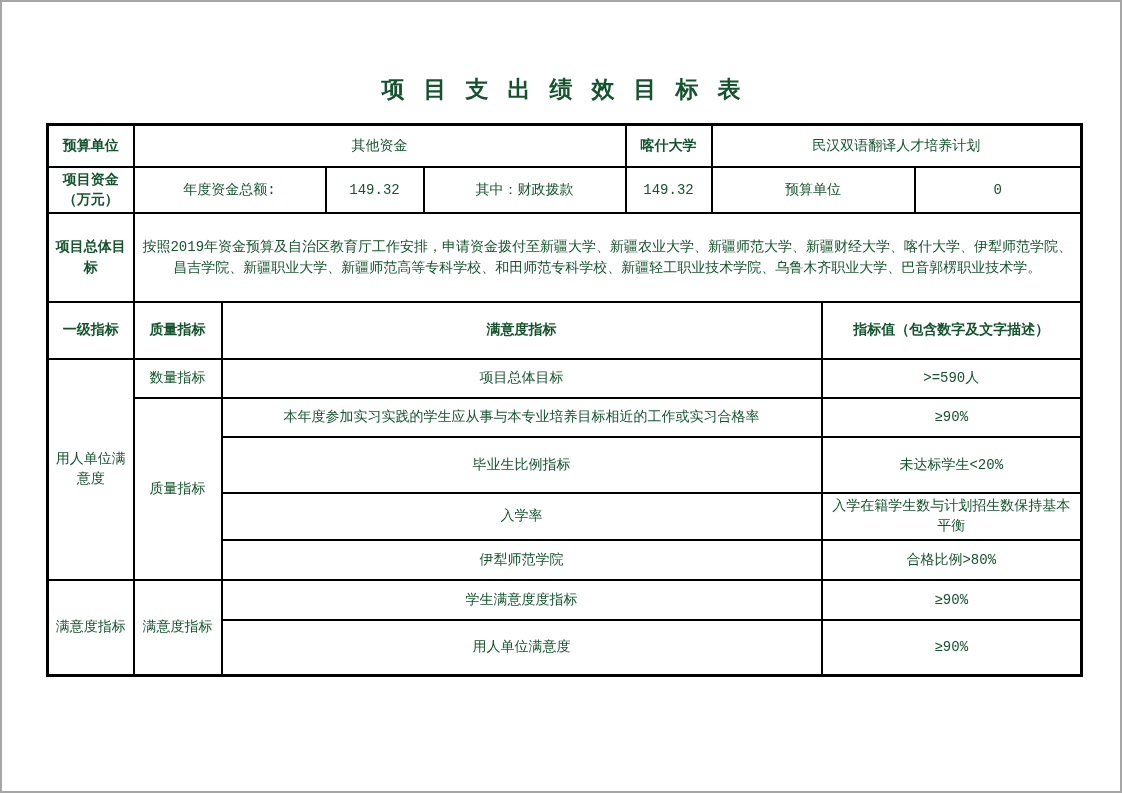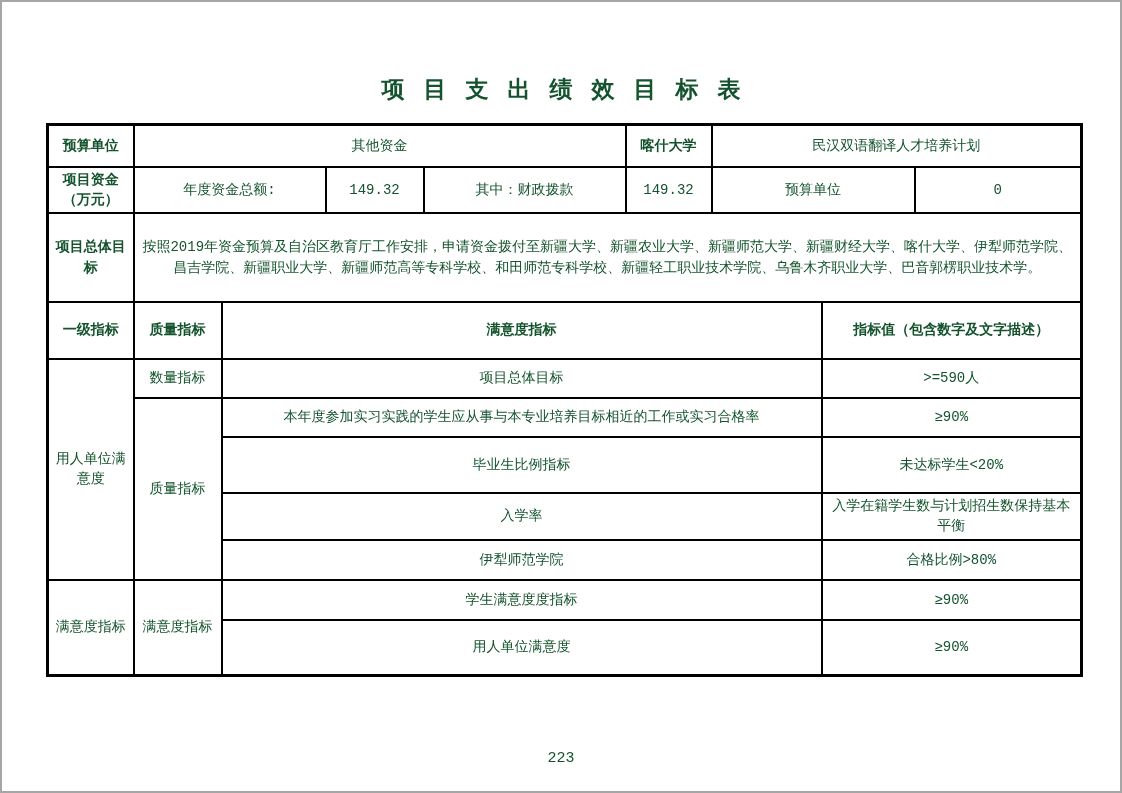--- a/index.html
+++ b/index.html
@@ -156,15 +156,14 @@
       <td colspan="2" class="val">≥90%</td>
     </tr>
 
     <tr class="d7">
       <td colspan="5" class="left">用人单位满意度</td>
       <td colspan="2" class="val">≥90%</td>
     </tr>
   </tbody>
     </table>
 
-  <div class="page-number">223</div>
 
 </div>
 
 </body></html>

